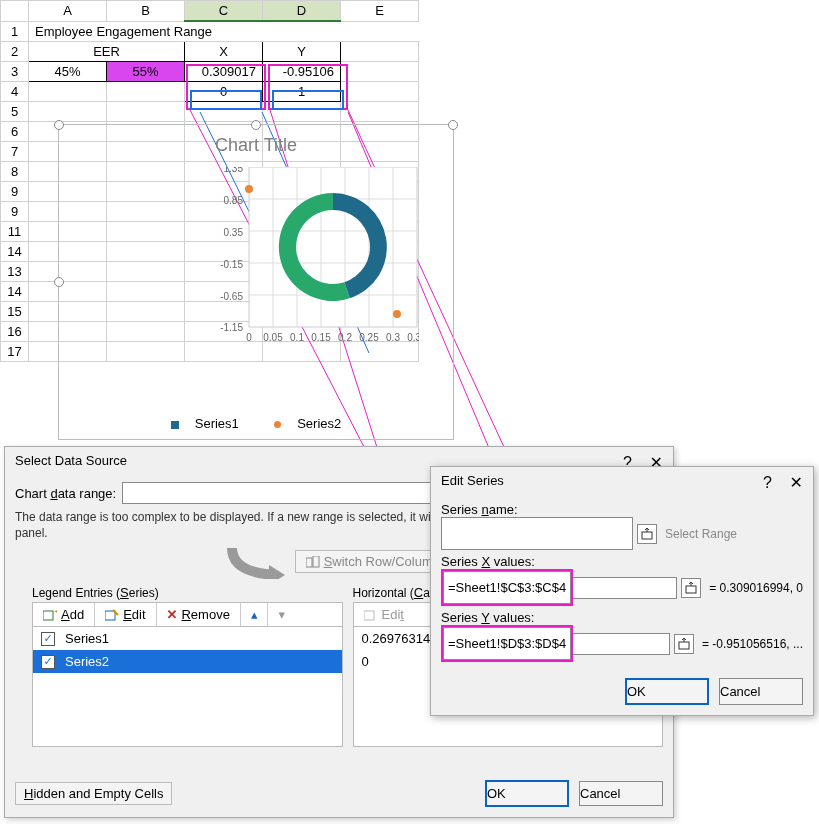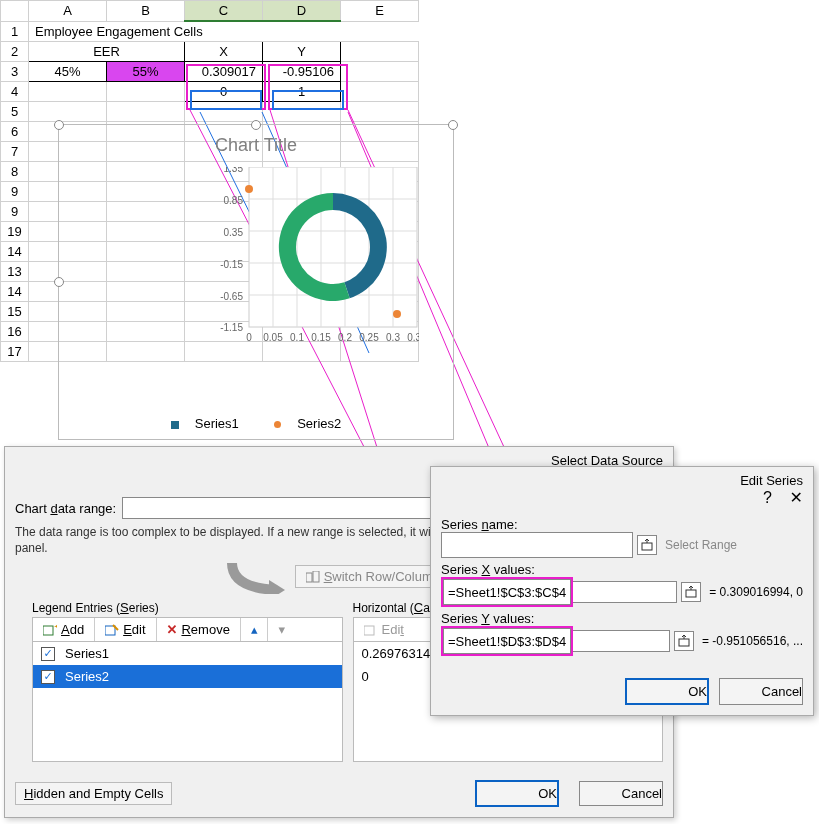--- a/index.html
+++ b/index.html
@@ -38,49 +38,49 @@
   .legend { position: absolute; left: 0; right: 0; bottom: 8px; text-align: center; font-size: 12px; }
   .legend span { margin: 0 8px; }
   .legbox { display: inline-block; width: 8px; height: 8px; margin-right: 4px; vertical-align: middle; }
   .leg-dot { display: inline-block; width: 7px; height: 7px; border-radius: 50%; margin-right: 4px; vertical-align: middle; }
 
   
   .leader { position: absolute; stroke-width: 1; pointer-events: none; left:0; top:0; }
 
   
   .dlg-select { position: absolute; left: 4px; top: 446px; width: 670px; height: 372px; border: 1px solid #aaa; background: #f0f0f0; box-shadow: 2px 2px 6px rgba(0,0,0,.2); }
-  .dlg-title { display: flex; justify-content: space-between; align-items: flex-end; padding: 6px 10px; font-size: 14px; flex-direction: column; }
+  .dlg-title { display: flex; justify-content: space-between; align-items: flex-start; padding: 6px 10px; font-size: 14px; }
   .dlg-titlebar-right span { margin-left: 14px; font-size: 16px; }
   .dlg-body { padding: 4px 10px 10px 10px; }
   .dlg-row { display: flex; align-items: center; margin-bottom: 6px; }
   .dlg-label { margin-right: 6px; }
   .dlg-input { flex: 1; border: 1px solid #888; background: #fff; height: 22px; padding: 0 4px; }
   .dlg-msg { font-size: 12px; color: #333; line-height: 1.3; }
   .switch-arrow { display: flex; justify-content: center; align-items: center; height: 40px; }
   .switch-btn { border: 1px solid #bbb; background: #f4f4f4; padding: 3px 10px; margin-left: 8px; color: #888; }
   .panes { display: flex; gap: 10px; margin-top: 4px; margin-left: 17px; }
   .pane { flex: 1; }
   .pane-head { font-size: 12px; margin-bottom: 2px; }
   .toolbar { display: flex; border: 1px solid #bbb; background: #fff; }
   .toolbar .tbtn { border-right: 1px solid #ccc; padding: 4px 10px; display: flex; align-items: center; gap: 4px; font-size: 12px; }
   .listbox { border: 1px solid #bbb; border-top: none; background: #fff; height: 120px; overflow: hidden; }
   .listrow { display: flex; align-items: center; padding: 4px 8px; gap: 10px; }
   .listrow.sel { background: #1a6fd8; color: #fff; }
   .chk { width: 14px; height: 14px; border: 1px solid #555; display: inline-flex; align-items: center; justify-content: center; background: #fff; font-size: 11px; color: #1a6fd8; }
-  .dlg-footer { position: absolute; bottom: 10px; left: 10px; right: 10px; display: flex; align-items: center; gap: 10px; }
-  .btn { border: 1px solid #888; background: #f4f4f4; padding: 4px 0; width: 84px; text-align: right; }
+  .dlg-footer { position: absolute; bottom: 10px; left: 10px; right: 10px; display: flex; align-items: center; }
+  .btn { border: 1px solid #888; background: #f4f4f4; padding: 4px 0; width: 84px; text-align: left; }
   .btn.primary { border: 2px solid #0a62c4; }
   .btn-link { border: 1px solid #bbb; background: #f4f4f4; padding: 3px 8px; }
 
   
   .dlg-edit { position: absolute; left: 430px; top: 466px; width: 384px; height: 250px; border: 1px solid #aaa; background: #f0f0f0; box-shadow: 2px 2px 8px rgba(0,0,0,.3); }
   .sel-icon { display: inline-flex; width: 20px; height: 20px; border: 1px solid #888; background: #fff; align-items: center; justify-content: center; margin-left: 4px; }
   .dlg-edit .dlg-row { margin-bottom: 4px; }
   .pink-box { border: 2px solid #e91ecb; padding: 0; }
-  .dlg-edit-input { border: 1px solid #888; background: #fff; height: 26px; padding: 2px 4px; width: 192px; }
+  .dlg-edit-input { border: 1px solid #888; background: #fff; height: 33px; padding: 2px 4px; width: 192px; }
   .result { font-size: 12px; margin-left: 8px; }
   .dlg-edit-footer { position: absolute; right: 10px; bottom: 10px; display: flex; gap: 10px; }
   .ico-remove { color: #c62828; font-weight: bold; }
   .ico-up { color: #1565c0; }
   .ico-down { color: #999; }
   .arrow-svg { width: 60px; height: 36px; }
   .u { text-decoration: underline; }
 </style>
 </head>
 <body>
@@ -91,21 +91,21 @@
         <tr>
       <th class="rowhdr"></th>
       <th class="colhdr colA">A</th>
       <th class="colhdr colB">B</th>
       <th class="colhdr colC sel">C</th>
       <th class="colhdr colD sel">D</th>
       <th class="colhdr colE">E</th>
     </tr>
     <tr>
       <th class="rowhdr">1</th>
-      <td colspan="5" class="blackbox-l blackbox-top" style="border-right:none">Employee Engagement Cells</td>
+      <td colspan="5" class="blackbox-l blackbox-top" style="border-right:none">Employee Engagement Range</td>
     </tr>
     <tr>
       <th class="rowhdr">2</th>
       <td colspan="2" class="center blackbox">EER</td>
       <td class="center blackbox">X</td>
       <td class="center blackbox">Y</td>
       <td></td>
     </tr>
     <tr>
       <th class="rowhdr">3</th>
@@ -166,21 +166,21 @@
         </tr>
     <tr>
           <th class="rowhdr">9</th>
           <td></td>
           <td></td>
           <td></td>
           <td></td>
           <td></td>
         </tr>
     <tr>
-          <th class="rowhdr">19</th>
+          <th class="rowhdr">11</th>
           <td></td>
           <td></td>
           <td></td>
           <td></td>
           <td></td>
         </tr>
     <tr>
           <th class="rowhdr">14</th>
           <td></td>
           <td></td>

